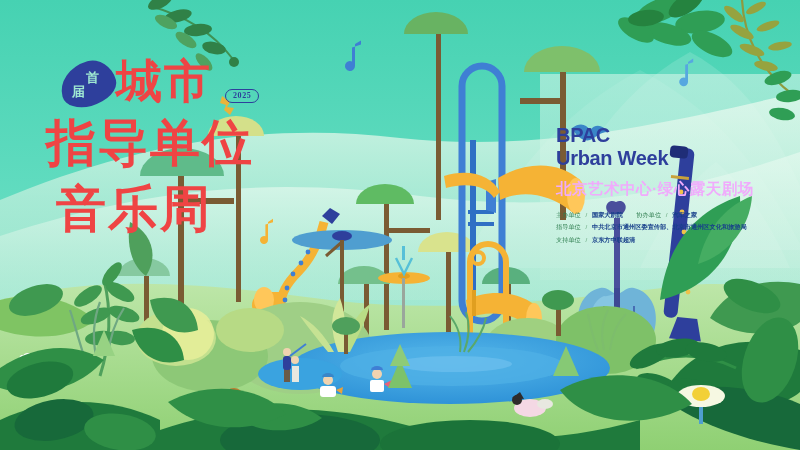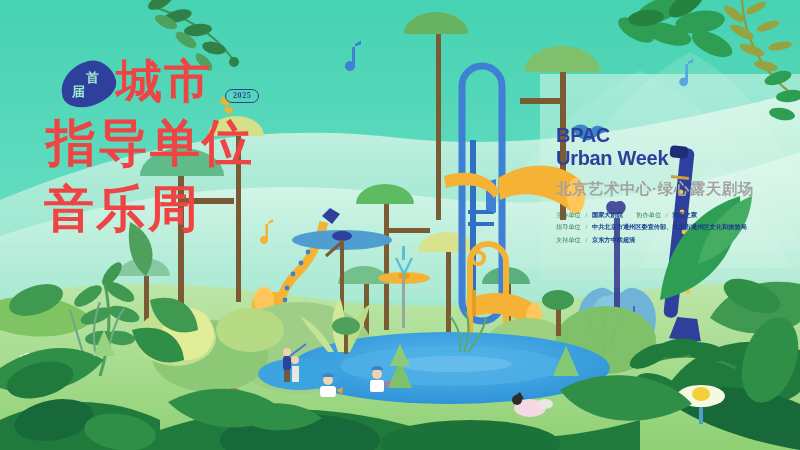--- a/index.html
+++ b/index.html
@@ -6,39 +6,39 @@
   body{font-family:"Liberation Sans","DejaVu Sans",sans-serif;}
   #poster{position:relative;width:800px;height:450px;overflow:hidden;}
   #poster svg.layer{position:absolute;left:0;top:0;width:800px;height:450px;display:block;}
   .txt{position:absolute;}
 
   
   #title-block{left:44px;top:58px;width:300px;}
   .cn-line{font-weight:bold;color:#ef4444;letter-spacing:2px;line-height:1;}
   #cn1{font-size:46px;margin-left:72px;}
   #cn2{font-size:50px;margin-top:14px;margin-left:2px;}
-  #cn3{font-size:50px;margin-top:16px;margin-left:0;}
+  #cn3{font-size:50px;margin-top:16px;margin-left:12px;}
 
   #shouju{position:absolute;left:16px;top:4px;width:56px;height:44px;}
   #shouju .blob{position:absolute;inset:0;background:#2e3f9c;
        border-radius:60% 40% 55% 45% / 62% 58% 42% 38%;transform:rotate(-16deg);}
   #shouju .ch{position:absolute;color:#9fe8d2;font-size:13px;font-weight:bold;line-height:1;}
   #shouju .c1{left:26px;top:9px;}
   #shouju .c2{left:12px;top:23px;}
 
   
   #date-block{left:213px;top:84px;color:#2e3f9c;}
   #year-pill{display:inline-block;border:1.4px solid #2e3f9c;border-radius:9px;
       padding:1px 7px 2px;font-size:8px;font-weight:bold;letter-spacing:.6px;margin-left:12px;font-family:Liberation Serif, serif;}
   #date-range{font-size:19px;font-weight:600;letter-spacing:.4px;margin-top:3px;}
 
   
   #right-block{left:556px;top:124px;width:240px;color:#2e3f9c;}
   .en-line{font-size:20px;font-weight:bold;letter-spacing:-.3px;line-height:1.16;}
-  #venue{font-size:15.5px;font-weight:bold;color:#a3a3a3;margin-top:9px;letter-spacing:.5px;}
+  #venue{font-size:15.5px;font-weight:bold;color:#f0abfc;margin-top:9px;letter-spacing:.5px;}
   #credits{margin-top:9px;}
   .credit-row{font-size:6.2px;color:#2e7d4f;line-height:1.95;white-space:nowrap;}
   .credit-row b{color:#173f8a;font-weight:bold;}
   .credit-row .sep{margin:0 3px;color:#6aa87f;}
   .credit-row .gap{display:inline-block;width:10px;}
 </style>
 </head>
 <body>
 
 <div id="poster">

